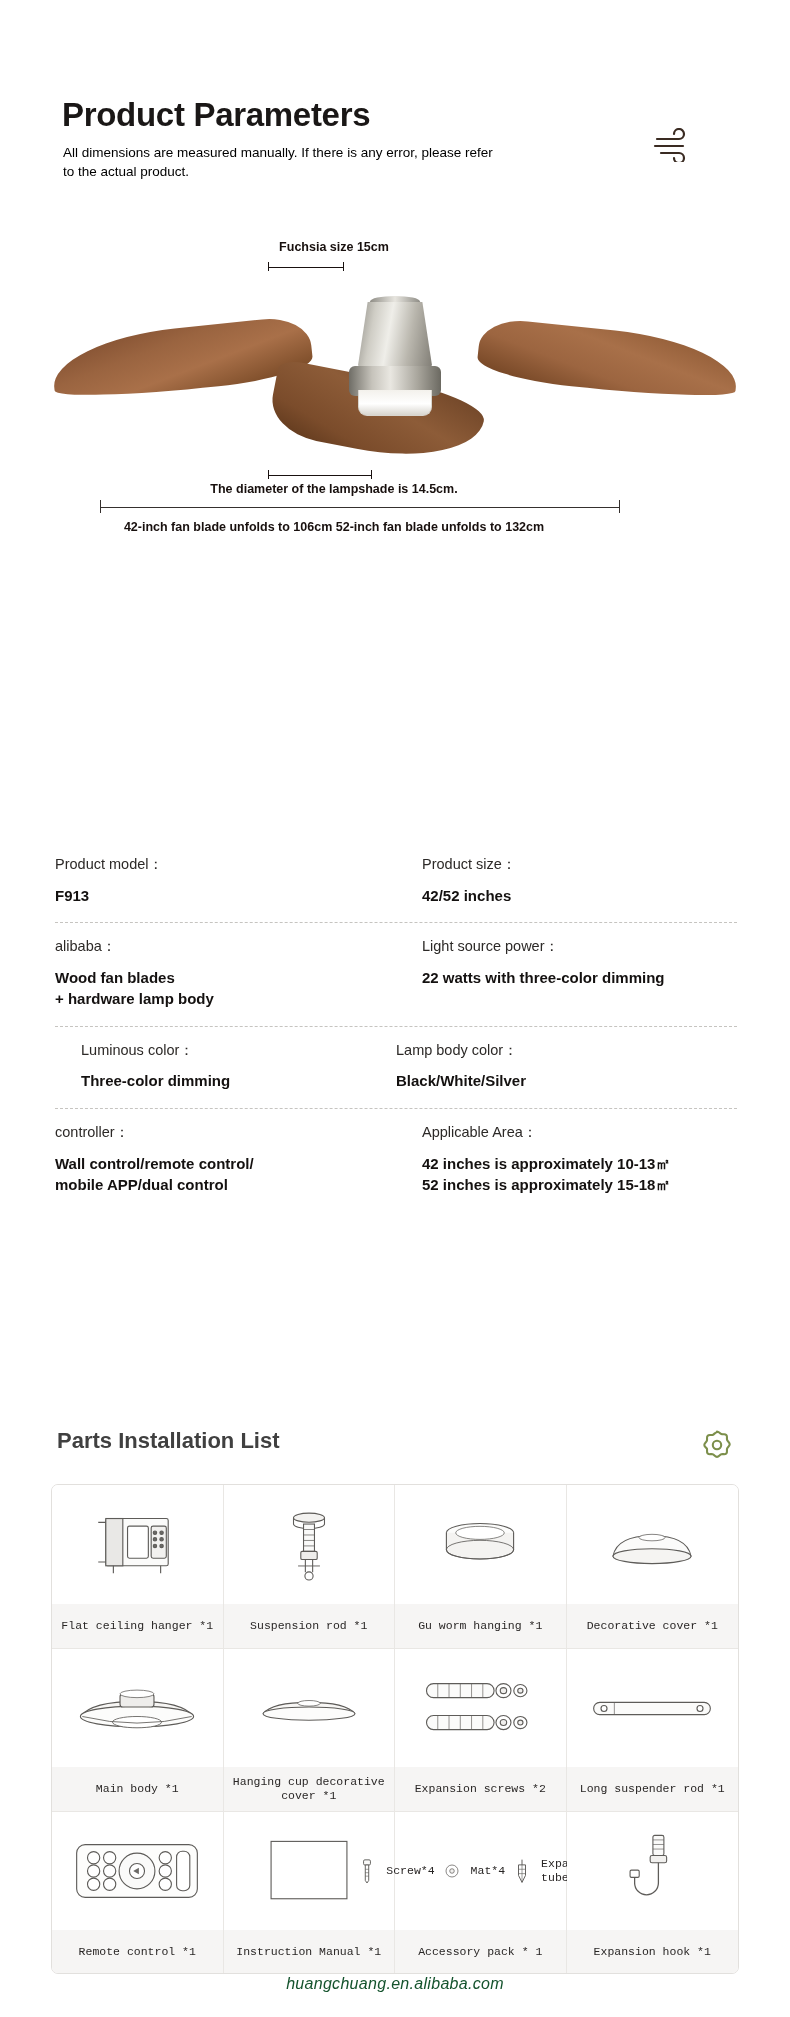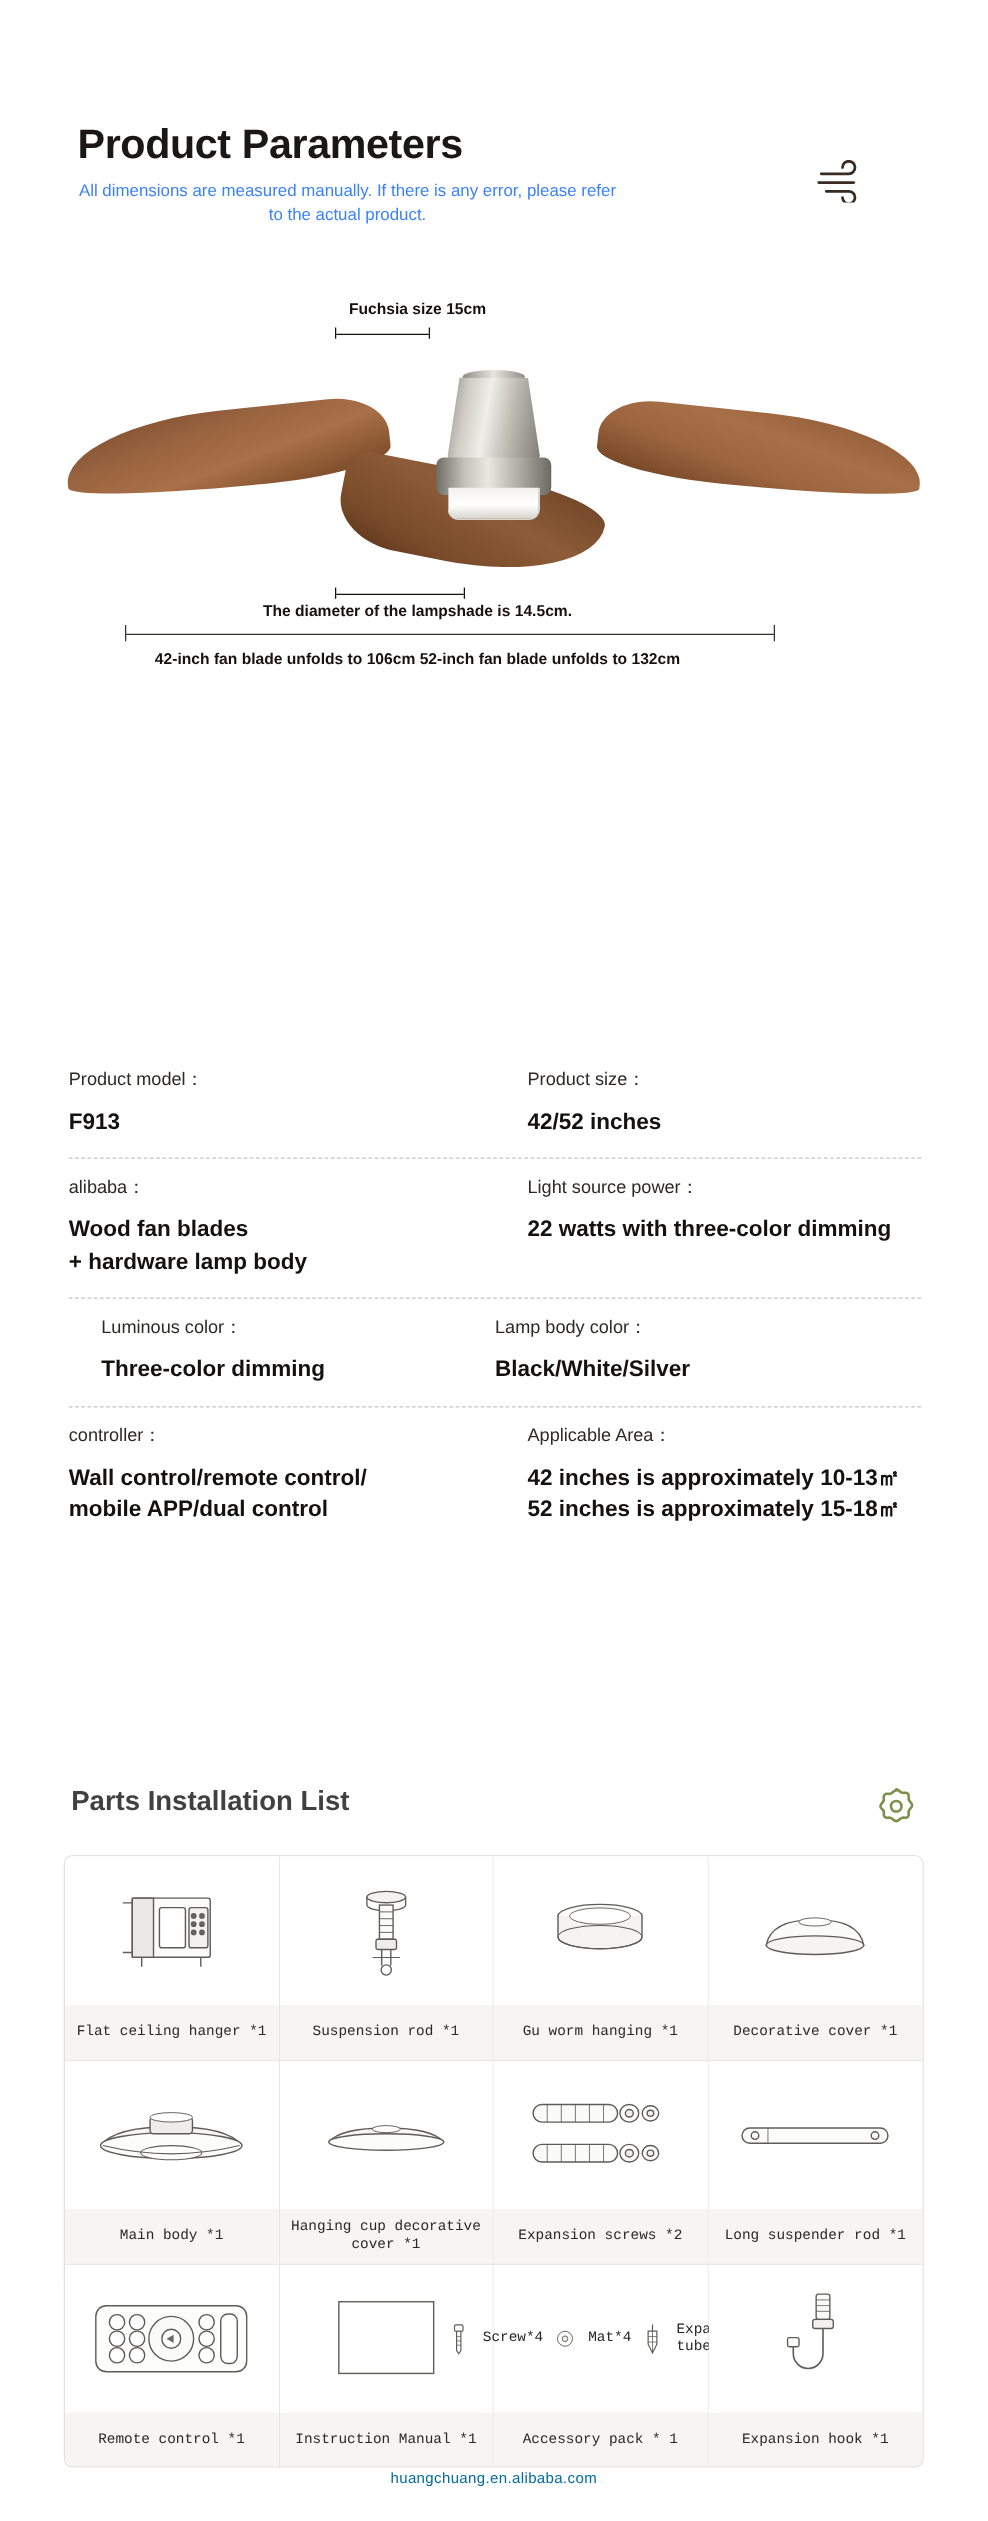--- a/index.html
+++ b/index.html
@@ -13,23 +13,22 @@
   .page { position: relative; width: 790px; height: 2017px; }
 
   
   .header { position: absolute; left: 0; top: 96px; width: 790px; }
   .title {
     font-size: 33px; font-weight: bold; letter-spacing: -0.3px;
     color: #1a1716; margin-left: 62px; line-height: 1.15;
   }
   .subtitle {
     margin-left: 63px; margin-top: 10px;
-    font-size: 13.5px; line-height: 1.38; color: #3b82f6; font-weight: 400;
+    font-size: 13.5px; line-height: 1.38; color: #000000; font-weight: 400;
     max-width: 430px;
-    text-align: center;
   }
   .wind-icon { position: absolute; right: 93px; top: 32px; width: 48px; height: 34px; }
 
   
   .diagram { position: absolute; left: 0; top: 232px; width: 668px; height: 330px; }
 
   .dim-label {
     position: absolute; font-size: 12.5px; font-weight: bold;
     color: #18100e; text-align: center; line-height: 1.25; white-space: nowrap;
   }
@@ -122,21 +121,21 @@
     padding-top: 14px;
   }
   .spec-row:first-child { padding-top: 0; }
   .spec-row.last { border-bottom: none; }
   .spec-col { width: 50%; padding-right: 6px; }
   .spec-col.right { padding-left: 26px; }
   .spec-key {
     font-size: 14.5px; font-weight: 400; color: #2c2927; line-height: 1.3;
   }
   .spec-val {
-    font-size: 18px; font-weight: bold; color: #141110;
+    font-size: 15px; font-weight: bold; color: #141110;
     line-height: 1.42; margin-top: 11px; white-space: pre-line;
   }
 
   
   .parts-head { position: absolute; left: 57px; top: 1428px; width: 676px; height: 40px; }
   .parts-title { font-size: 22px; font-weight: bold; color: #404040; }
   .gear-icon { position: absolute; right: 0; top: 1px; width: 32px; height: 32px; }
 
   .grid {
     position: absolute; left: 51px; top: 1484px; width: 688px; height: 490px;
@@ -164,22 +163,22 @@
   .accessory-list {
     display: flex; flex-direction: row; justify-content: center;
     gap: 7px; padding: 8px 10px; width: 100%; height: 100%;
   }
   .acc-item { display: flex; align-items: center; gap: 9px; }
   .acc-art { width: 20px; height: 30px; flex: none; display: flex; align-items: center; justify-content: center; }
   .acc-text { font-size: 11.5px; color: #282524; line-height: 1.18; }
 
   .watermark {
     position: absolute; left: 0; right: 0; top: 1975px;
-    text-align: center; font-size: 12px; color: #0369a1;
-    letter-spacing: 0.3px; font-family: "Liberation Sans", sans-serif;
+    text-align: center; font-size: 16px; color: #14532d;
+    letter-spacing: 0.3px; font-family: "Liberation Sans", sans-serif; font-style: italic;
   }
 </style>
 </head>
 <body>
 
 <div class="page">
 
   <div class="header">
     <div class="title">Product Parameters</div>
     <div class="subtitle">All dimensions are measured manually. If there is any error, please refer to the actual product.</div>

